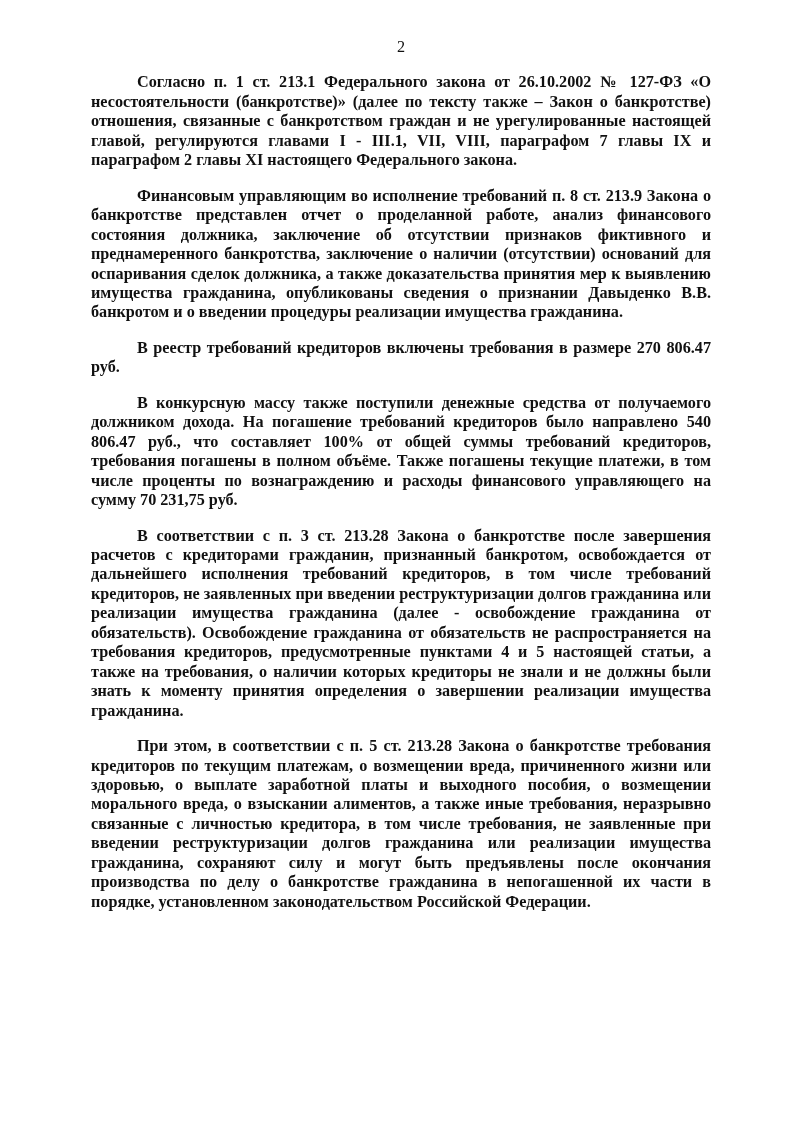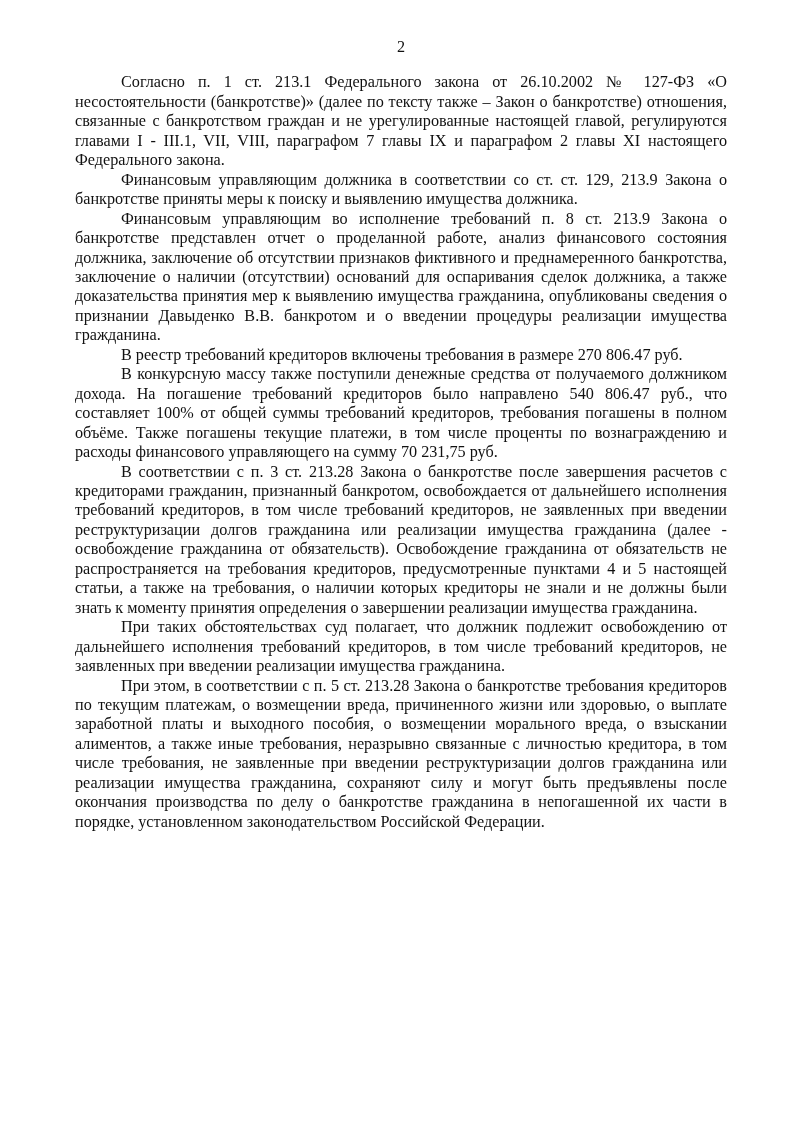--- a/index.html
+++ b/index.html
@@ -3,28 +3,26 @@
 <meta charset="utf-8">
 <style>
   html, body { margin: 0; padding: 0; background: #ffffff; }
   body { width: 800px; height: 1131px; overflow: hidden; position: relative; }
   .page {
     position: absolute; left: 75px; top: 38px; width: 652px;
     font-family: "Liberation Serif", serif;
     font-size: 16.2px; line-height: 19.45px; color: #111;
   }
   .page-number { text-align: center; margin: 0 0 16px 0; font-size: 16.2px; }
-  .para { margin: 0; text-align: justify; text-indent: 46px; }
+  .para { margin: 16px; text-align: justify; text-indent: 46px; font-weight: bold; }
 </style>
 </head>
 <body>
 
 <div class="page">
   <div class="page-number">2</div>
   <p class="para">Согласно п. 1 ст. 213.1 Федерального закона от 26.10.2002 № 127-ФЗ «О несостоятельности (банкротстве)» (далее по тексту также – Закон о банкротстве) отношения, связанные с банкротством граждан и не урегулированные настоящей главой, регулируются главами I - III.1, VII, VIII, параграфом 7 главы IX и параграфом 2 главы XI настоящего Федерального закона.</p>
-  <p class="para">Финансовым управляющим должника в соответствии со ст. ст. 129, 213.9 Закона о банкротстве приняты меры к поиску и выявлению имущества должника.</p>
   <p class="para">Финансовым управляющим во исполнение требований п. 8 ст. 213.9 Закона о банкротстве представлен отчет о проделанной работе, анализ финансового состояния должника, заключение об отсутствии признаков фиктивного и преднамеренного банкротства, заключение о наличии (отсутствии) оснований для оспаривания сделок должника, а также доказательства принятия мер к выявлению имущества гражданина, опубликованы сведения о признании Давыденко В.В. банкротом и о введении процедуры реализации имущества гражданина.</p>
   <p class="para">В реестр требований кредиторов включены требования в размере 270 806.47 руб.</p>
   <p class="para">В конкурсную массу также поступили денежные средства от получаемого должником дохода. На погашение требований кредиторов было направлено 540 806.47 руб., что составляет 100% от общей суммы требований кредиторов, требования погашены в полном объёме. Также погашены текущие платежи, в том числе проценты по вознаграждению и расходы финансового управляющего на сумму 70 231,75 руб.</p>
   <p class="para">В соответствии с п. 3 ст. 213.28 Закона о банкротстве после завершения расчетов с кредиторами гражданин, признанный банкротом, освобождается от дальнейшего исполнения требований кредиторов, в том числе требований кредиторов, не заявленных при введении реструктуризации долгов гражданина или реализации имущества гражданина (далее - освобождение гражданина от обязательств). Освобождение гражданина от обязательств не распространяется на требования кредиторов, предусмотренные пунктами 4 и 5 настоящей статьи, а также на требования, о наличии которых кредиторы не знали и не должны были знать к моменту принятия определения о завершении реализации имущества гражданина.</p>
-  <p class="para">При таких обстоятельствах суд полагает, что должник подлежит освобождению от дальнейшего исполнения требований кредиторов, в том числе требований кредиторов, не заявленных при введении реализации имущества гражданина.</p>
   <p class="para">При этом, в соответствии с п. 5 ст. 213.28 Закона о банкротстве требования кредиторов по текущим платежам, о возмещении вреда, причиненного жизни или здоровью, о выплате заработной платы и выходного пособия, о возмещении морального вреда, о взыскании алиментов, а также иные требования, неразрывно связанные с личностью кредитора, в том числе требования, не заявленные при введении реструктуризации долгов гражданина или реализации имущества гражданина, сохраняют силу и могут быть предъявлены после окончания производства по делу о банкротстве гражданина в непогашенной их части в порядке, установленном законодательством Российской Федерации.</p>
 </div>
 
 </body></html>

